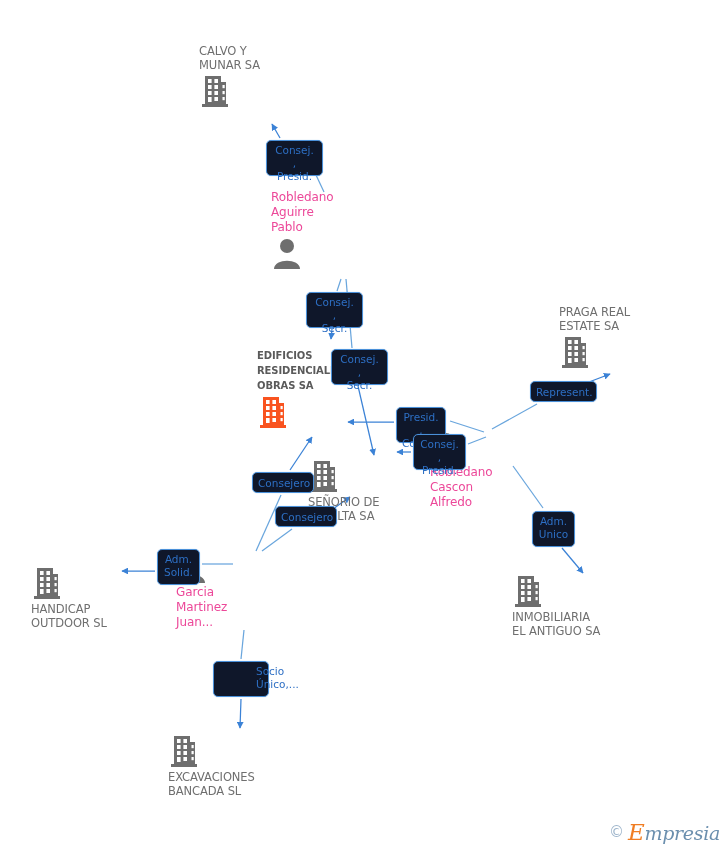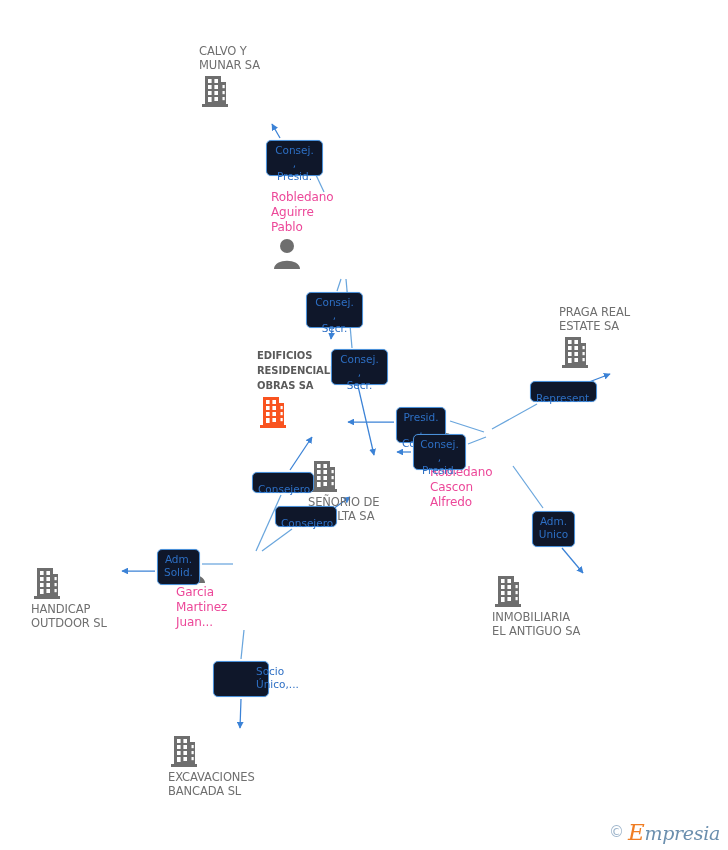--- a/index.html
+++ b/index.html
@@ -73,21 +73,21 @@
     background: #0f172a;
     color: #2d6fc4;
     font-family: "DejaVu Sans", sans-serif;
     font-size: 10.5px;
     line-height: 13px;
     text-align: center;
     padding: 3px 5px;
     white-space: pre-line;
     box-shadow: 0 0 0 0.5px rgba(74,144,217,0.12);
   }
-  .rel.one-line { padding-top: 10px; padding-bottom: 4px; }
+  .rel.one-line { padding-top: 4px; padding-bottom: 4px; }
 
   
   #watermark {
     position: absolute;
     right: 8px;
     bottom: 6px;
     display: flex;
     align-items: center;
     gap: 4px;
     user-select: none;
@@ -314,21 +314,21 @@
       <svg width="32" height="32" viewBox="0 0 32 32" xmlns="http://www.w3.org/2000/svg">
         <circle cx="16" cy="9" r="7" fill="#6e6e6e"></circle>
         <path d="M 3 32 C 3 21 29 21 29 32 Z" fill="#6e6e6e"></path>
       </svg>
     </span>
     <span class="caption">Garcia
 Martinez
 Juan...</span>
   </div>
 
-  <div class="node company cap-bottom" style="left:562px; top:574px;">
+  <div class="node company cap-bottom" style="left:582px; top:574px;">
     <span class="glyph">
       <svg width="32" height="34" viewBox="0 0 32 34" xmlns="http://www.w3.org/2000/svg">
         <rect x="6" y="2" width="16" height="28" fill="#6e6e6e"></rect>
         <rect x="22" y="8" width="5" height="22" fill="#6e6e6e"></rect>
         <rect x="3" y="30" width="26" height="3" fill="#6e6e6e"></rect>
         <g fill="#ffffff">
           <rect x="9" y="5" width="3.6" height="4"></rect>
             <rect x="15.4" y="5" width="3.6" height="4"></rect>
           <rect x="9" y="11" width="3.6" height="4"></rect>
             <rect x="15.4" y="11" width="3.6" height="4"></rect>

